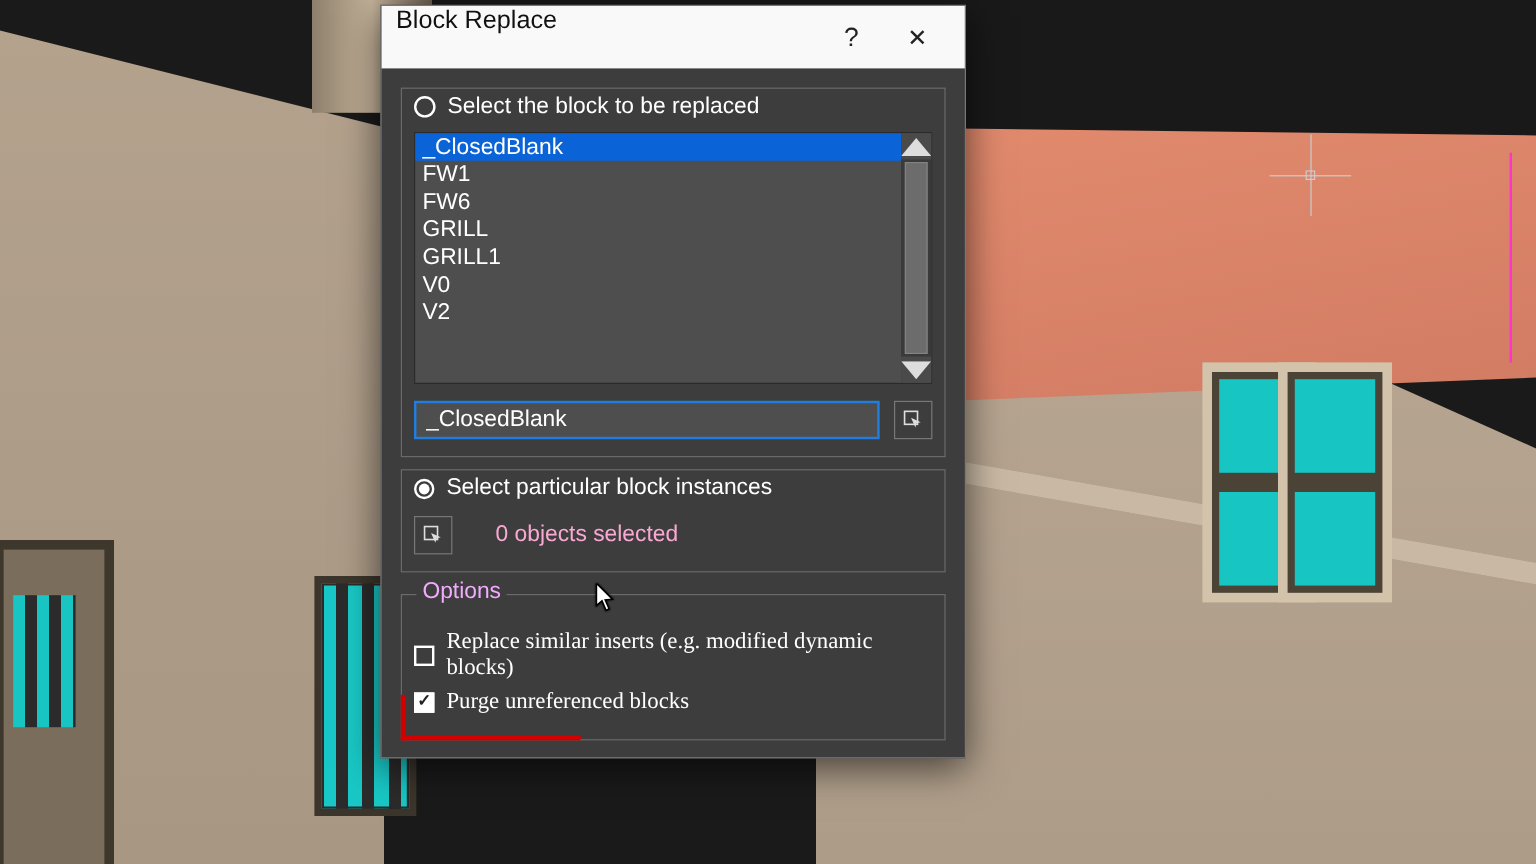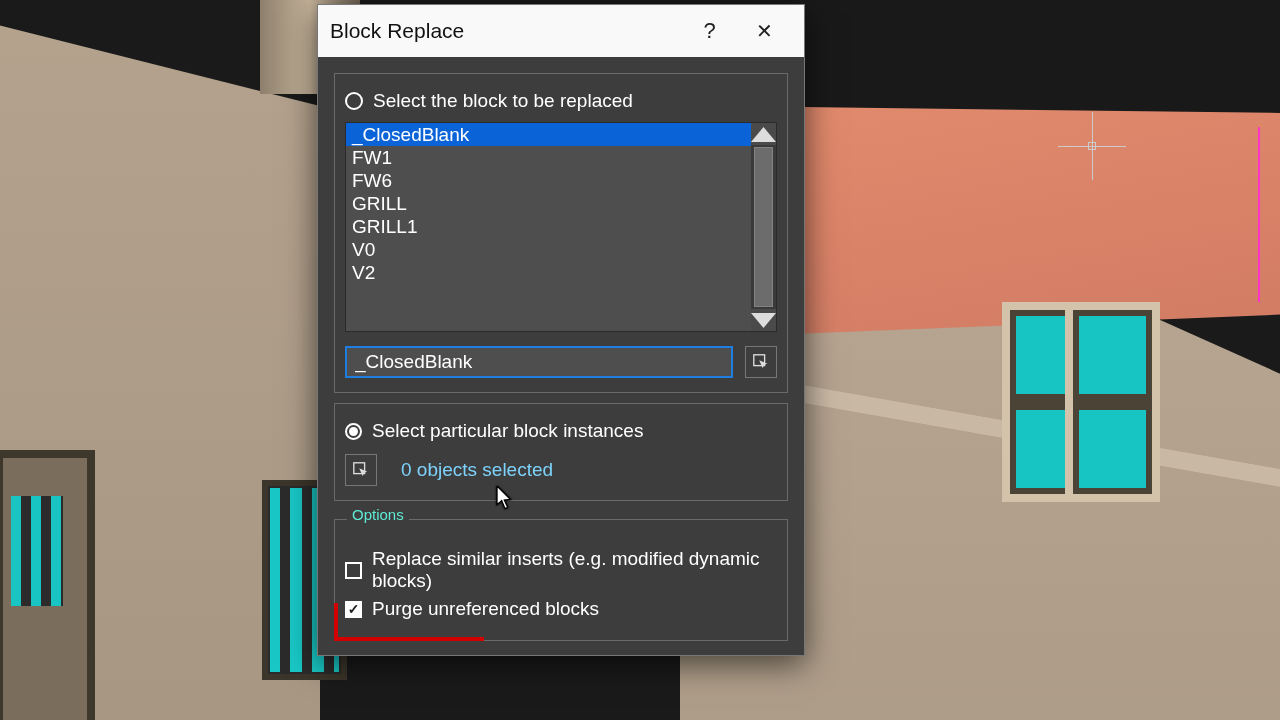--- a/index.html
+++ b/index.html
@@ -63,36 +63,36 @@
 
   
   .dialog {
     position: absolute; left: 317px; top: 4px; width: 488px;
     background: #3d3d3d; color: #fff;
     border: 1px solid #777;
     box-shadow: 0 8px 30px rgba(0,0,0,.6);
   }
   .titlebar {
     background: #f9f9f9; color: #111;
-    height: 52px; display:flex; align-items:center;
+    height: 52px; display:flex; align-items:flex-start;
     padding: 0 12px; font-size: 21px;
   }
   .titlebar .title { flex:1; font-weight:400; }
   .titlebar .tb-btn { width:55px; height:52px; display:flex;
     align-items:center; justify-content:center; font-size:22px; color:#222;
     cursor:pointer; }
   .titlebar .tb-btn.close { font-size:20px; }
   .dlg-body { padding: 6px 10px 14px; }
   .group {
-    border: 1px solid #6a6a6a; margin: 10px 6px 0; padding: 12px 10px 14px;
+    border: 1px solid #6a6a6a; margin: 10px 6px 0; padding: 0 10px 14px;
     position: relative;
   }
   .group.with-legend { margin-top:18px; padding-top:22px;}
   .group .legend { position:absolute; top:-14px; left:12px; background:#3d3d3d;
-    padding:0 5px; font-size:15px; color:#5eead4; }
+    padding:0 5px; font-size:19px; color:#f0abfc; }
   .radio-row { display:flex; align-items:center; gap:10px; font-size:19px;
     margin:4px 0 10px; }
   .radio { width:17px; height:17px; border-radius:50%; border:2px solid #fff;
     display:inline-flex; align-items:center; justify-content:center; flex-shrink:0;}
   .radio.checked::after { content:""; width:9px; height:9px; border-radius:50%;
     background:#fff; }
   .radio-outline-only { width:18px; height:18px; border:2px solid #fff; border-radius:50%;}
   .listbox {
     background:#4e4e4e; border:1px solid #2b2b2b; height:210px;
     display:flex; margin-top:6px;
@@ -107,23 +107,23 @@
     color:#ddd; font-size:13px;}
   .listbox .sb-track { flex:1; background:#3a3a3a; width:25px; position:relative;}
   .listbox .sb-thumb { position:absolute; left:3px; right:3px; top:2px; height:160px;
     background:#6c6c6c; border:1px solid #828282;}
   .name-row { display:flex; gap:12px; margin-top:14px; align-items:stretch;}
   .name-input { flex:1; background:#4e4e4e; border:2px solid #1f7fe0;
     color:#fff; font-size:19px; padding:3px 8px; height:32px;}
   .pick-btn { width:32px; height:32px; border:1px solid #777; background:#3d3d3d;
     display:flex; align-items:center; justify-content:center; cursor:pointer;}
   .pick-btn svg { width:18px; height:18px; }
-  .info-row { display:flex; align-items:center; gap:24px; margin-top:12px;
-    font-size:19px; color:#7dd3fc; }
-  .chk-row { display:flex; align-items:center; gap:10px; font-size:19px; margin:6px 0;}
+  .info-row { display:flex; align-items:center; gap:36px; margin-top:12px;
+    font-size:19px; color:#f9a8d4; }
+  .chk-row { display:flex; align-items:center; gap:10px; font-size:19px; margin:6px 0;font-family:Liberation Serif, serif;}
   .chk { width:17px; height:17px; border:2px solid #fff; background:transparent;
     display:inline-flex; align-items:center; justify-content:center; flex-shrink:0;}
   .chk.checked { background:#fff; }
   .chk.checked::after { content:"✓"; color:#222; font-size:14px; font-weight:bold;
     line-height:1; }
   .highlight-mark { position:absolute; left:-1px; bottom:-1px;
     border-left:4px solid #d40000; border-bottom:4px solid #d40000;
     width:150px; height:38px; pointer-events:none;}
   .cursor-arrow { position:absolute; left:496px; top:486px; pointer-events:none;}
   .cursor-arrow svg { width:18px; height:24px; filter: drop-shadow(0 0 1px #000);}

